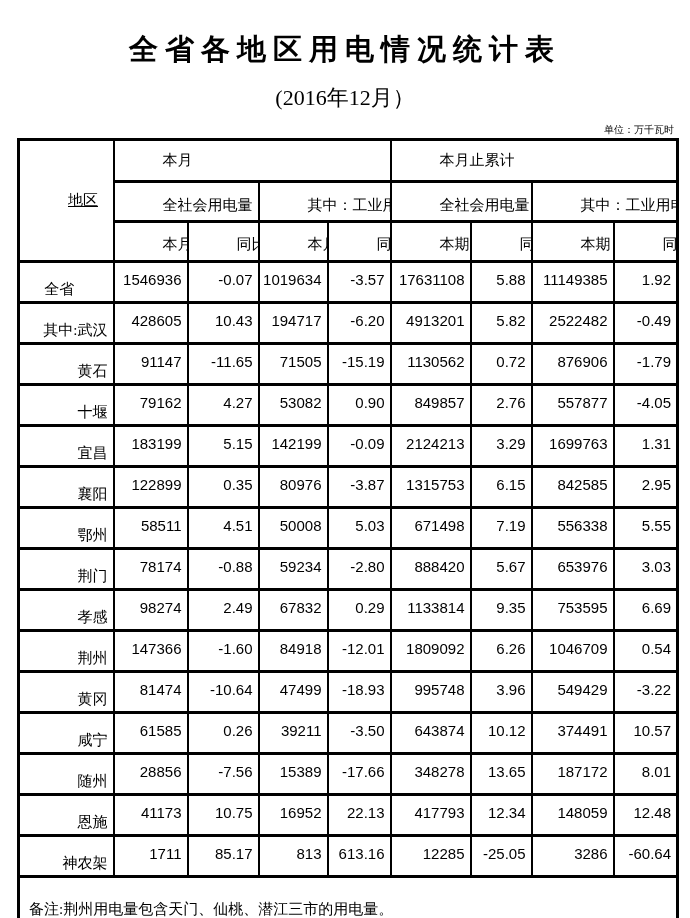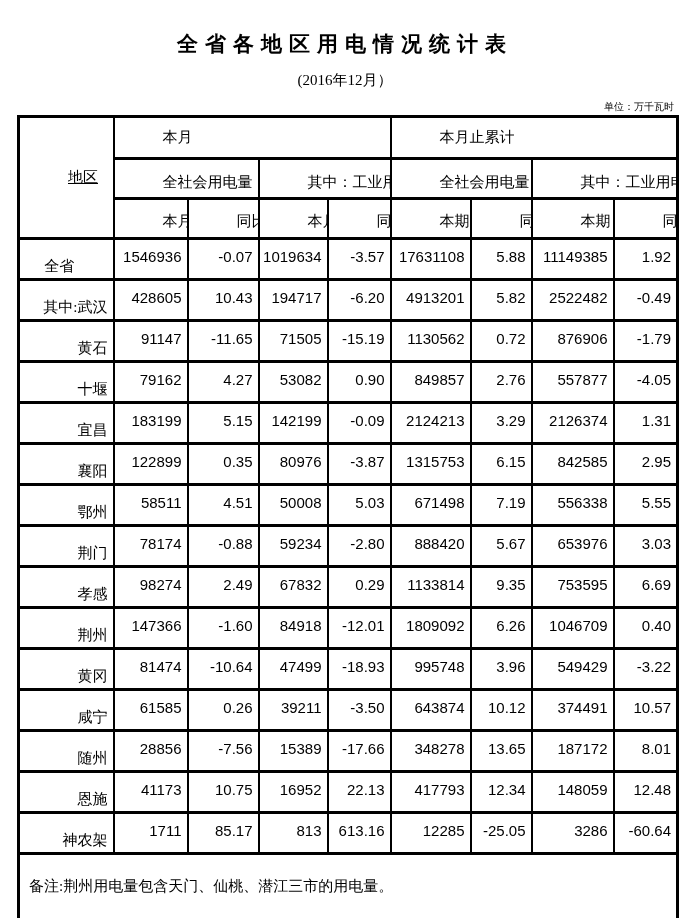--- a/index.html
+++ b/index.html
@@ -7,29 +7,29 @@
     width: 690px;
     background: #ffffff;
     color: #000;
     font-family: "Liberation Serif", "DejaVu Serif", serif;
   }
   body { height: 918px; overflow: hidden; }
 
   .doc-title {
     margin-top: 30px;
     text-align: center;
-    font-size: 21px;
+    font-size: 29px;
     font-weight: bold;
     letter-spacing: 7px;
     font-family: "DejaVu Serif", "Liberation Serif", serif;
   }
   .doc-subtitle {
     margin-top: 13px;
     text-align: center;
-    font-size: 15px;
+    font-size: 22px;
   }
   .unit-line {
     margin: 10px 16px 1px 0;
     text-align: right;
     font-size: 10px;
   }
 
   table.stats {
     margin-left: 17px;
     width: 659px;
@@ -170,21 +170,21 @@
         <td class="num">-4.05</td>
       </tr>
       <tr>
         <td class="region">宜昌</td>
         <td class="num">183199</td>
         <td class="num">5.15</td>
         <td class="num">142199</td>
         <td class="num">-0.09</td>
         <td class="num">2124213</td>
         <td class="num">3.29</td>
-        <td class="num">2126374</td>
+        <td class="num">1699763</td>
         <td class="num">1.31</td>
       </tr>
       <tr>
         <td class="region">襄阳</td>
         <td class="num">122899</td>
         <td class="num">0.35</td>
         <td class="num">80976</td>
         <td class="num">-3.87</td>
         <td class="num">1315753</td>
         <td class="num">6.15</td>
@@ -226,21 +226,21 @@
       </tr>
       <tr>
         <td class="region">荆州</td>
         <td class="num">147366</td>
         <td class="num">-1.60</td>
         <td class="num">84918</td>
         <td class="num">-12.01</td>
         <td class="num">1809092</td>
         <td class="num">6.26</td>
         <td class="num">1046709</td>
-        <td class="num">0.40</td>
+        <td class="num">0.54</td>
       </tr>
       <tr>
         <td class="region">黄冈</td>
         <td class="num">81474</td>
         <td class="num">-10.64</td>
         <td class="num">47499</td>
         <td class="num">-18.93</td>
         <td class="num">995748</td>
         <td class="num">3.96</td>
         <td class="num">549429</td>

